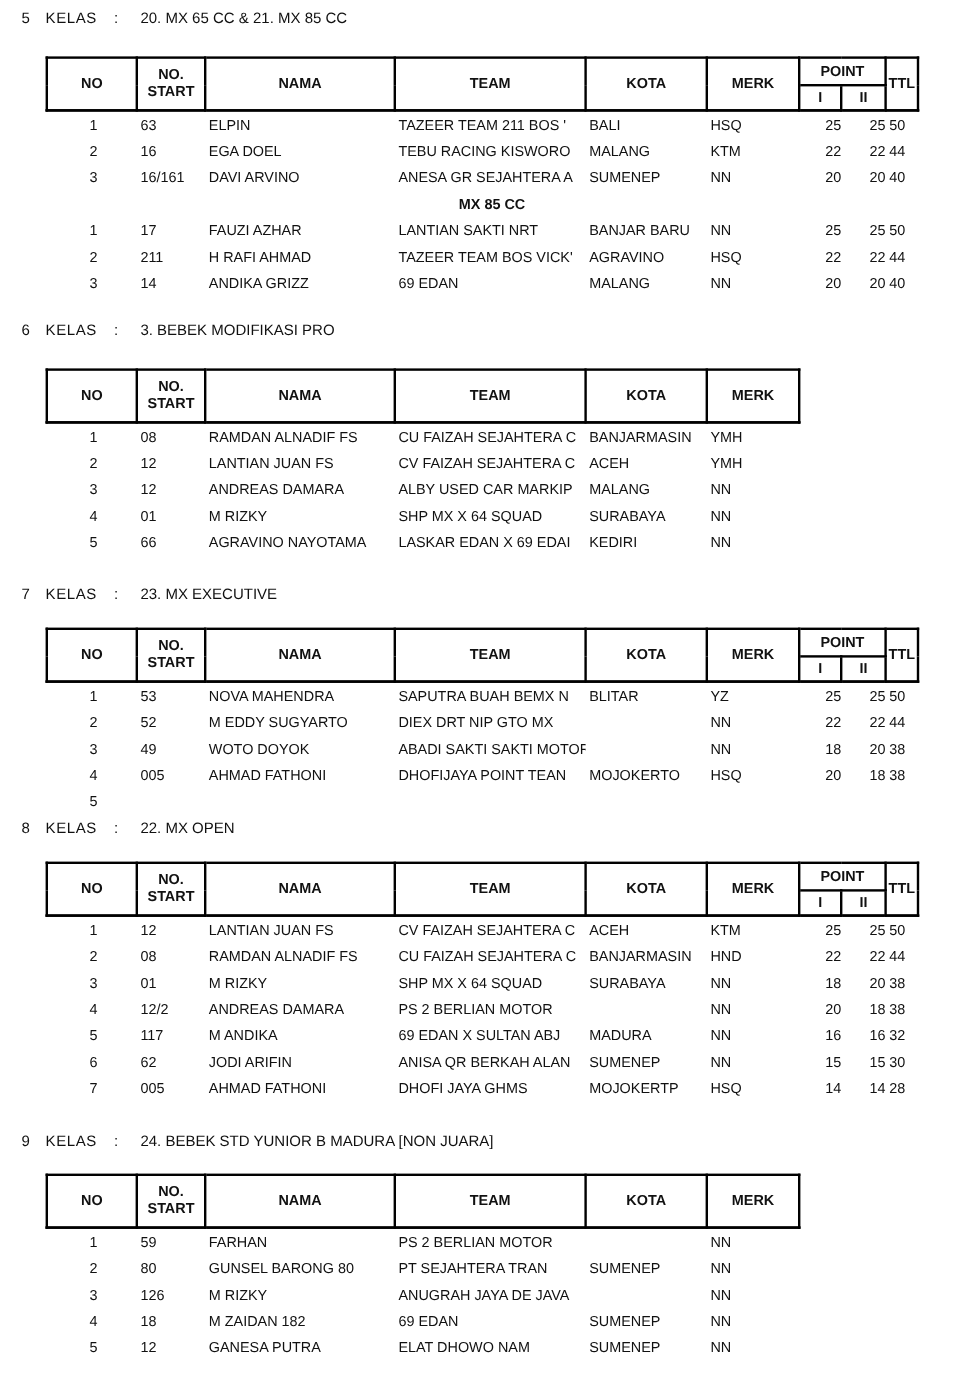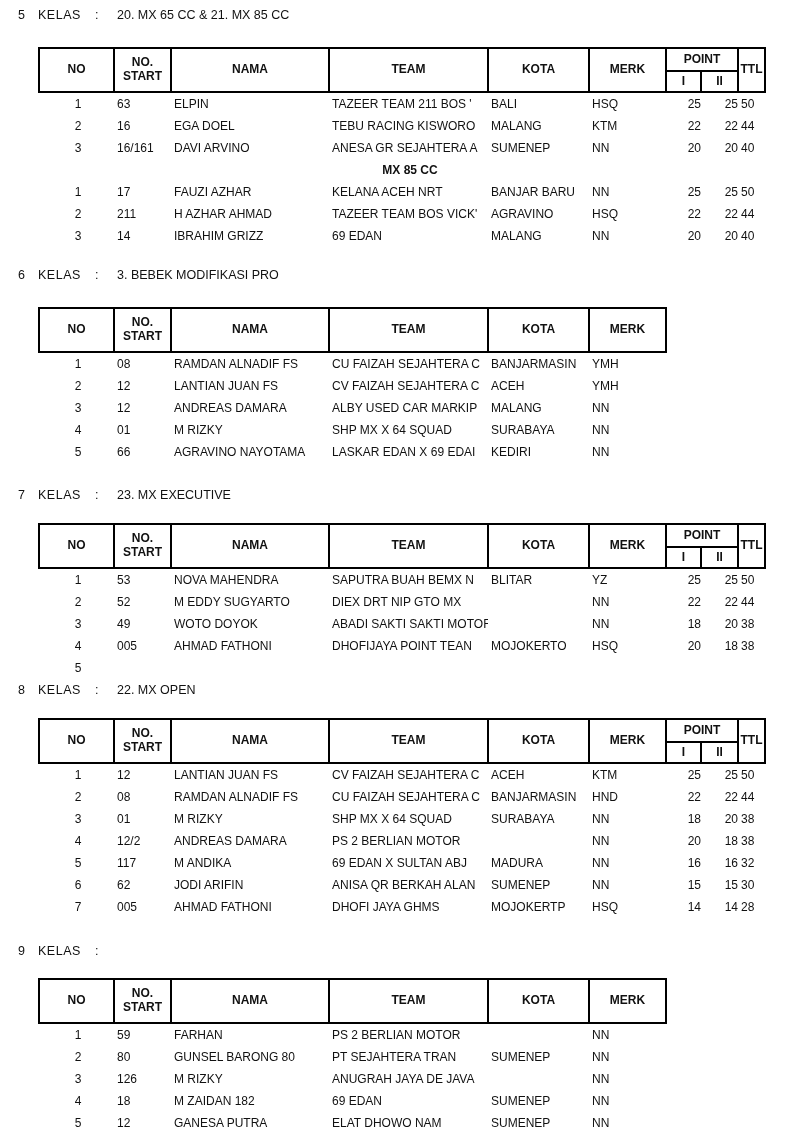--- a/index.html
+++ b/index.html
@@ -117,42 +117,42 @@
               <td class="c-kota"></td>
               <td class="c-merk"></td>
               <td class="c-p1"></td>
               <td class="c-p2"></td>
               <td class="c-ttl"></td>
             </tr>
             <tr>
               <td class="c-no">1</td>
               <td class="c-start">17</td>
               <td class="c-nama">FAUZI AZHAR</td>
-              <td class="c-team">KELANA ACEH NRT</td>
+              <td class="c-team">LANTIAN SAKTI NRT</td>
               <td class="c-kota">BANJAR BARU</td>
               <td class="c-merk">NN</td>
               <td class="c-p1">25</td>
               <td class="c-p2">25</td>
               <td class="c-ttl">50</td>
             </tr>
             <tr>
               <td class="c-no">2</td>
               <td class="c-start">211</td>
-              <td class="c-nama">H AZHAR AHMAD</td>
+              <td class="c-nama">H RAFI AHMAD</td>
               <td class="c-team">TAZEER TEAM BOS VICK'</td>
               <td class="c-kota">AGRAVINO</td>
               <td class="c-merk">HSQ</td>
               <td class="c-p1">22</td>
               <td class="c-p2">22</td>
               <td class="c-ttl">44</td>
             </tr>
             <tr>
               <td class="c-no">3</td>
               <td class="c-start">14</td>
-              <td class="c-nama">IBRAHIM GRIZZ</td>
+              <td class="c-nama">ANDIKA GRIZZ</td>
               <td class="c-team">69 EDAN</td>
               <td class="c-kota">MALANG</td>
               <td class="c-merk">NN</td>
               <td class="c-p1">20</td>
               <td class="c-p2">20</td>
               <td class="c-ttl">40</td>
             </tr>
           </tbody>
         </table>
       </div>
@@ -441,20 +441,21 @@
             </tr>
           </tbody>
         </table>
       </div>
     </div>
     <div class="section">
       <div class="sec-head">
         <span class="sec-num">9</span>
         <span class="sec-label">KELAS</span>
         <span class="sec-colon">:</span>
+        <span class="sec-title">24. BEBEK STD YUNIOR B MADURA [NON JUARA]</span>
       </div>
       <div class="tbl">
         <table class="rtable" style="width: 627px;">
           <colgroup>
             <col style="width: 75px;">
             <col style="width: 57px;">
             <col style="width: 158px;">
             <col style="width: 159px;">
             <col style="width: 101px;">
             <col style="width: 77px;">

